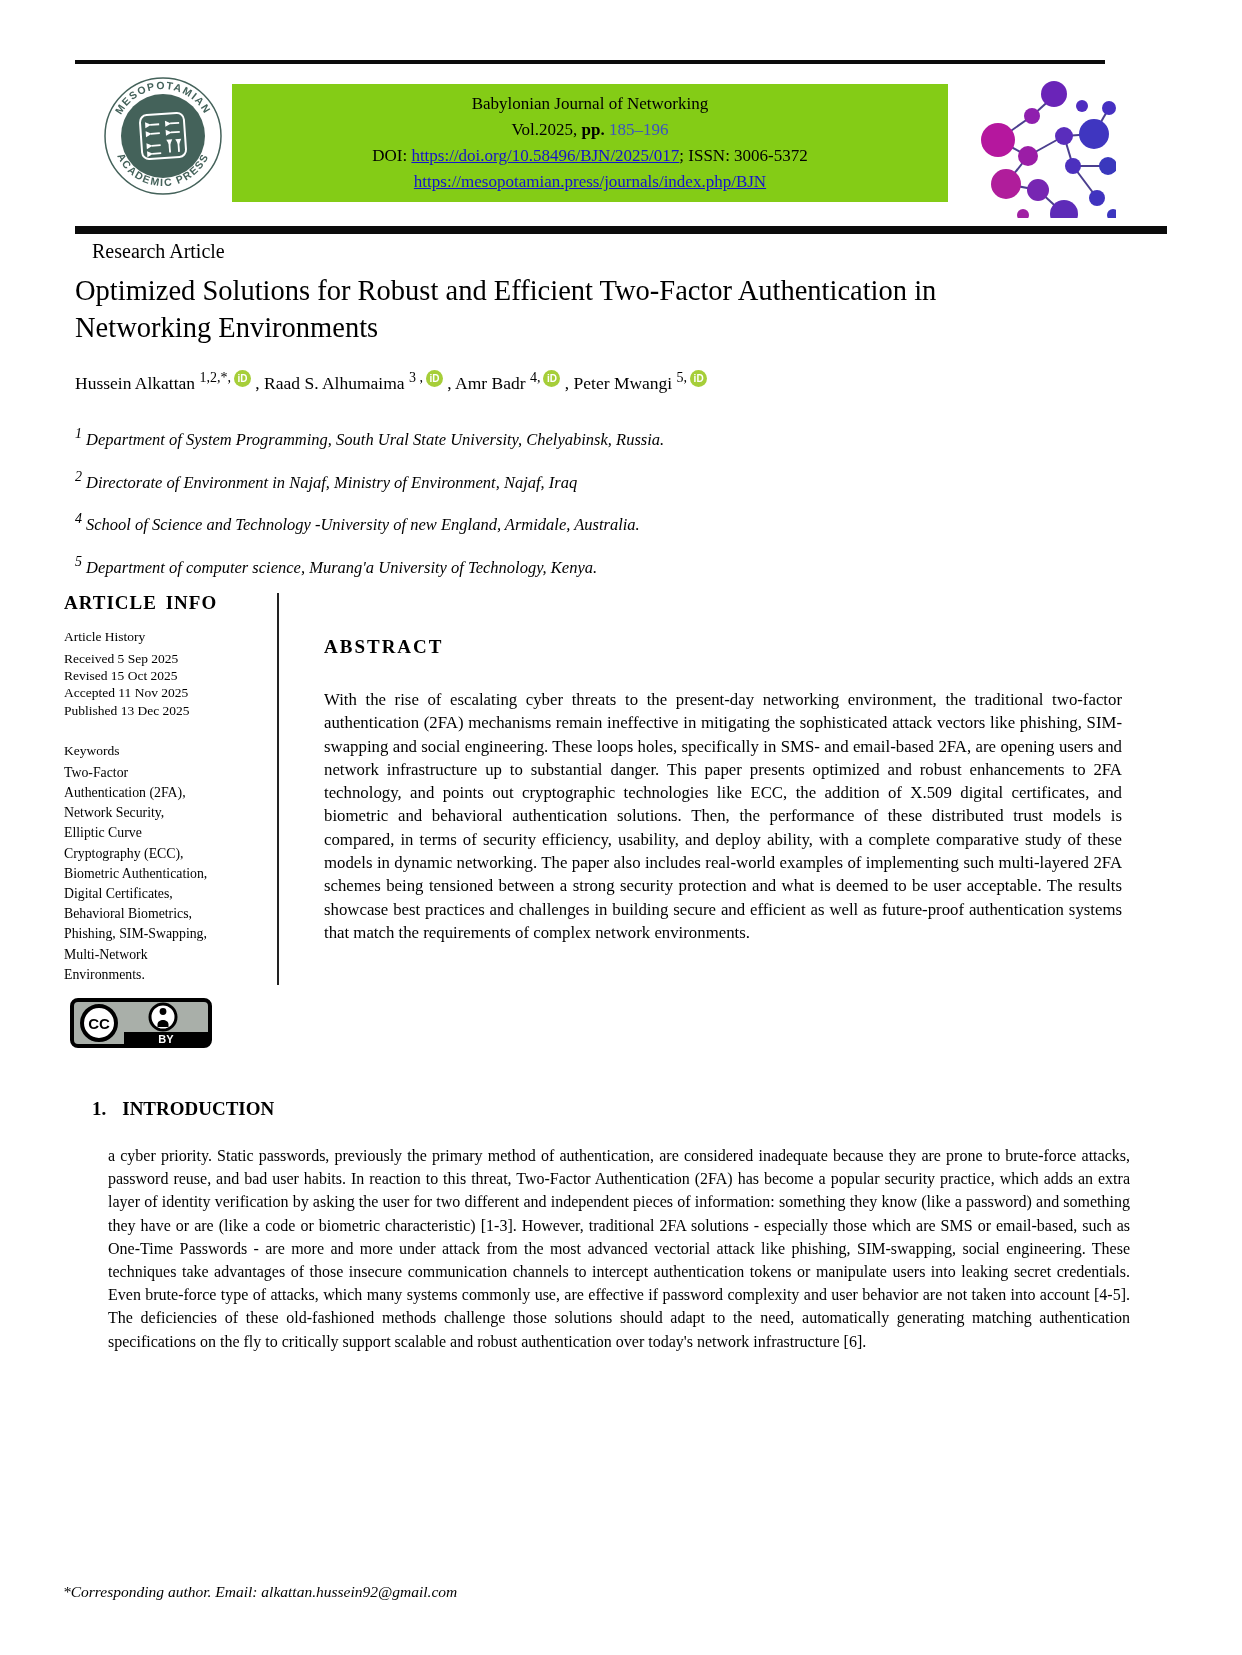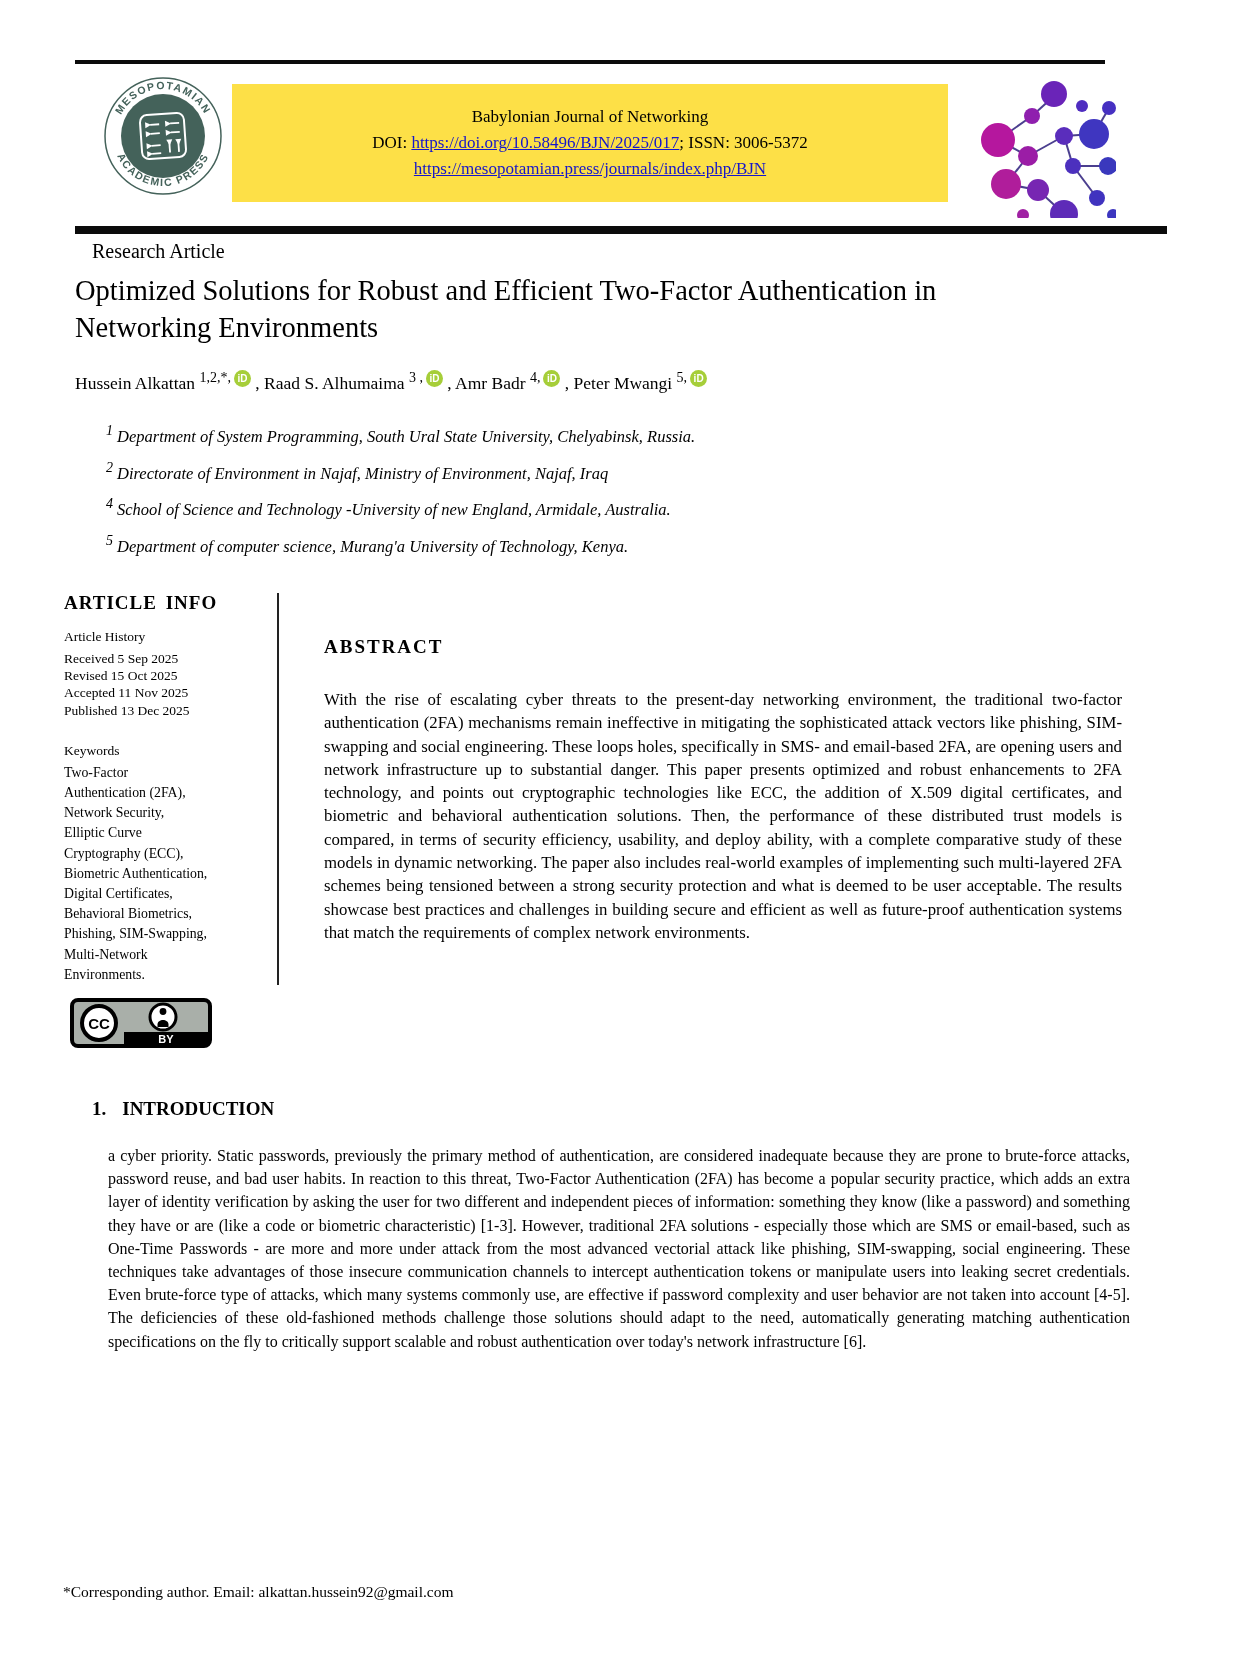--- a/index.html
+++ b/index.html
@@ -3,39 +3,39 @@
 <meta charset="utf-8">
 <style>
   html,body{margin:0;padding:0;background:#ffffff;}
   .page{position:relative;width:1242px;height:1655px;background:#ffffff;overflow:hidden;
         font-family:"Liberation Serif","DejaVu Serif",serif;color:#000;}
   .rule{position:absolute;background:#0b0b0b;}
   .top-rule{left:75px;top:60px;width:1030px;height:4px;}
   .sep-rule{left:75px;top:226px;width:1092px;height:8px;}
 
   
-  .band{position:absolute;left:232px;top:84px;width:716px;height:118px;background:#fde047;
+  .band{position:absolute;left:232px;top:84px;width:716px;height:118px;background:#84cc16;
         display:flex;flex-direction:column;justify-content:center;text-align:center;
         font-size:17px;line-height:26px;}
   .band .pp{font-weight:bold;}
   .pages{color:#3a51c6;}
   a.doc-link{color:#1515cb;text-decoration:underline;cursor:pointer;}
   .logo-wrap{position:absolute;left:103px;top:76px;width:120px;height:120px;}
   .netgraph{position:absolute;left:976px;top:78px;width:140px;height:140px;}
 
   
   .research-article{position:absolute;left:92px;top:240px;font-size:20px;}
   .paper-title{position:absolute;left:75px;top:272px;width:990px;font-size:28.5px;line-height:37px;}
   .authors{position:absolute;left:75px;top:370px;font-size:17.5px;}
   .authors sup{font-size:14px;}
   .orcid{display:inline-block;width:17px;height:17px;border-radius:50%;background:#a6ce39;
          color:#fff;font:bold 10px/17px "Liberation Sans",sans-serif;text-align:center;
          vertical-align:super;margin-left:3px;}
   .affils{position:absolute;left:75px;top:420px;font-size:16.5px;font-style:italic;}
-  .affil{margin-bottom:9px;line-height:22px;margin-left:31px;}
+  .affil{margin-bottom:9px;line-height:28px;}
   .affil sup{font-size:14px;font-style:italic;margin-right:4px;}
 
   
   .info-col{position:absolute;left:64px;top:592px;width:185px;}
   .info-heading{font-size:19px;font-weight:bold;letter-spacing:1px;word-spacing:3px;}
   .subhead{font-weight:normal;font-size:13.5px;margin-top:15px;}
   .history{margin-top:5px;font-size:13.5px;line-height:17.2px;}
   .kw-block{margin-top:4px;font-size:13.8px;line-height:20.2px;}
   .divider{position:absolute;left:277px;top:593px;width:2px;height:392px;background:#222;}
   .abs-col{position:absolute;left:324px;top:616px;width:798px;margin-top:20px;}
@@ -43,21 +43,21 @@
   .abs-text{margin-top:30px;font-size:16.8px;line-height:23.3px;text-align:justify;}
 
   .cc-badge{position:absolute;left:70px;top:998px;width:142px;height:40px;}
 
   
   .intro-heading{position:absolute;left:92px;top:1098px;font-size:19px;font-weight:bold;}
   .intro-heading .num{margin-right:16px;}
   .intro-text{position:absolute;left:108px;top:1144px;width:1022px;font-size:16px;
               line-height:23.2px;text-align:justify;}
 
-  .footnote{position:absolute;left:63px;top:1583px;font-size:15.5px;}
+  .footnote{position:absolute;left:63px;top:1583px;font-size:15.5px;font-style:italic;}
 </style>
 </head>
 <body>
 
 <div class="page">
 
   <div class="rule top-rule"></div>
 
   <div class="logo-wrap">
     <svg width="120" height="120" viewBox="0 0 120 120">
@@ -90,20 +90,21 @@
         <use href="#cun" x="63" y="45"></use>
         <use href="#cun" x="63" y="54"></use>
         <use href="#cunv" x="66" y="64"></use>
         <use href="#cunv" x="75" y="64"></use>
       </g>
     </svg>
   </div>
 
   <div class="band">
     <div>Babylonian Journal of Networking</div>
+    <div><span>Vol.2025, </span><span class="pp">pp.</span><span class="pages"> 185–196</span></div>
     <div><span>DOI: </span><a class="doc-link">https://doi.org/10.58496/BJN/2025/017</a><span>; ISSN: 3006-5372</span></div>
     <div><a class="doc-link">https://mesopotamian.press/journals/index.php/BJN</a></div>
   </div>
 
   <div class="netgraph">
     <svg width="140" height="140" viewBox="0 0 140 140">
       <g stroke="#4b3f8f" stroke-width="2">
         <line x1="22" y1="62" x2="56" y2="38"></line>
         <line x1="56" y1="38" x2="78" y2="18"></line>
         <line x1="22" y1="62" x2="52" y2="78"></line>

